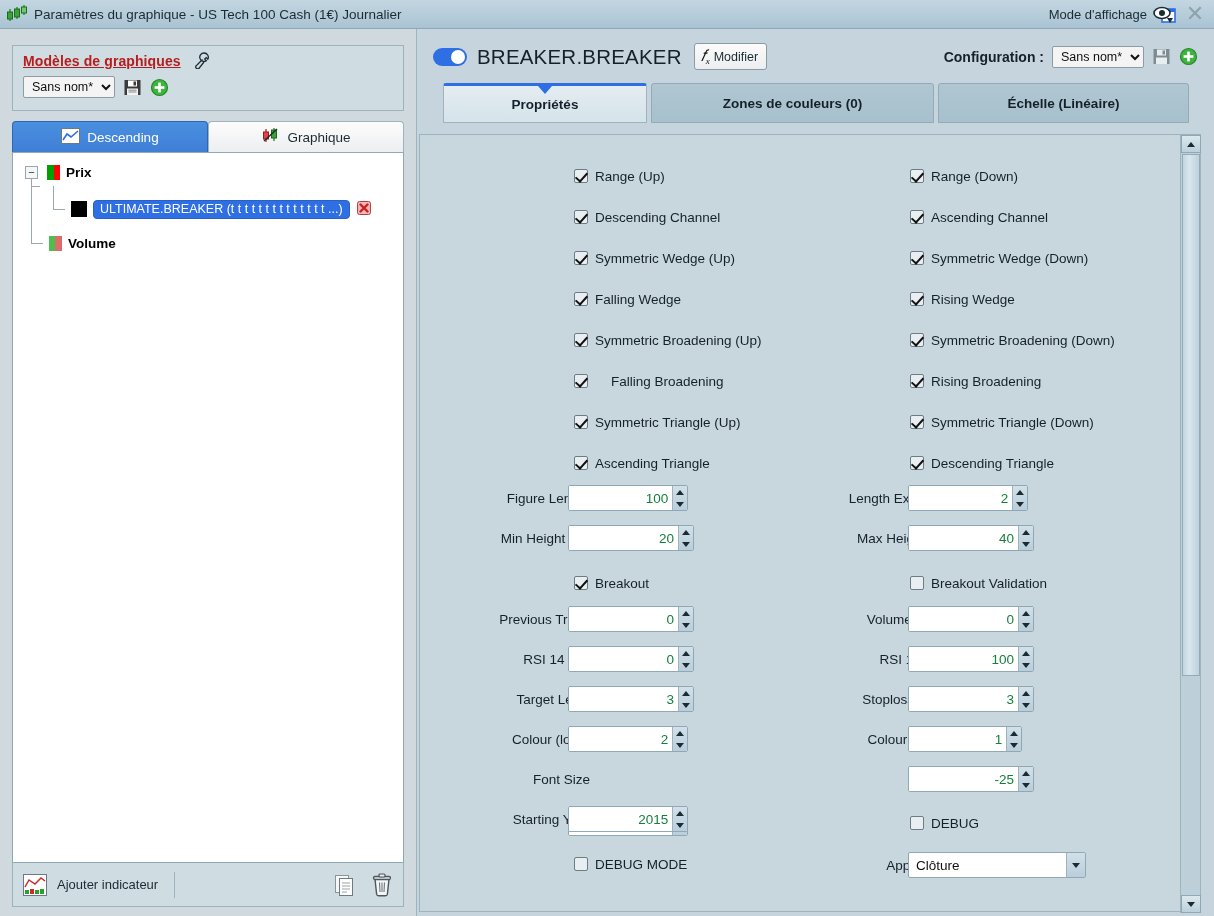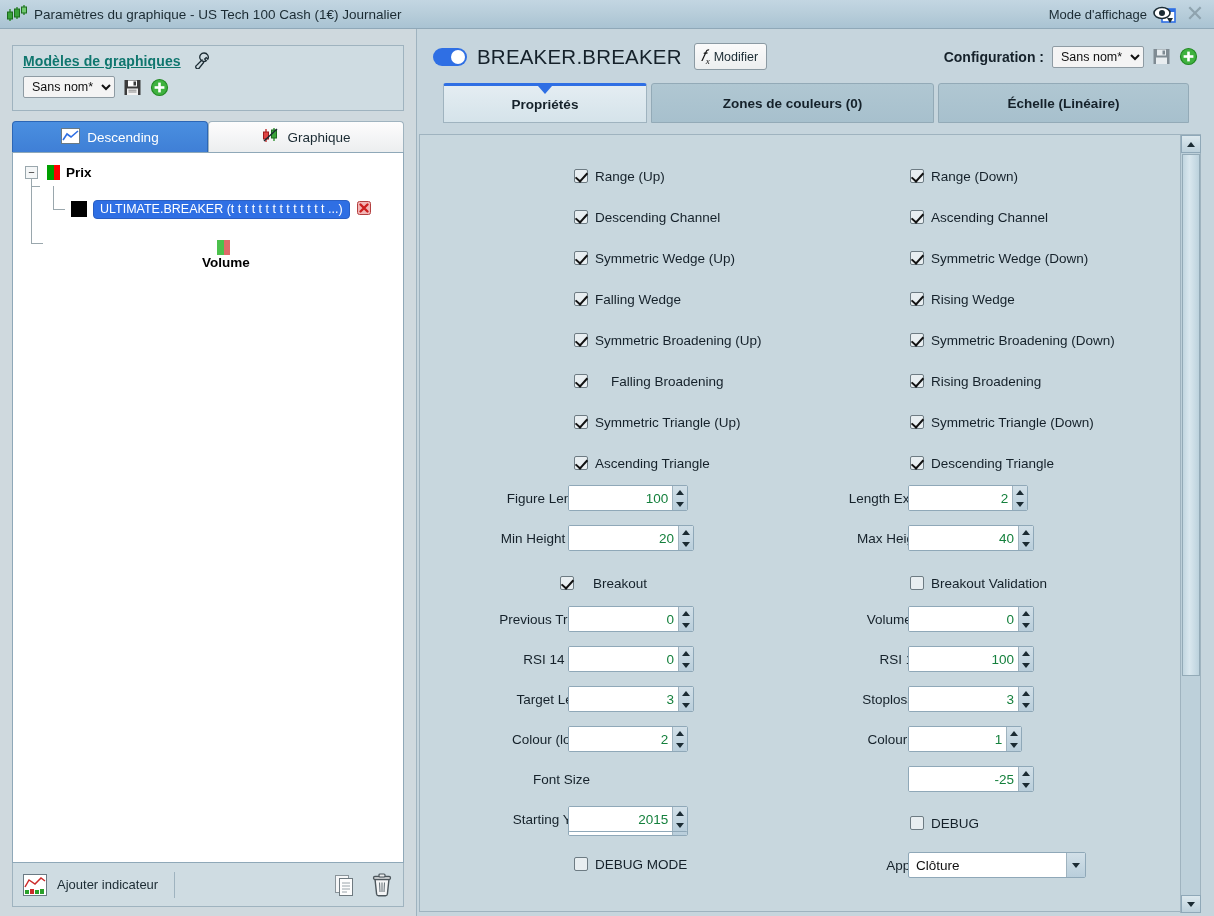--- a/index.html
+++ b/index.html
@@ -41,21 +41,21 @@
 
   
   .leftpanel {
     position: absolute; left: 12px; top: 16px; width: 392px; height: 855px;
   }
   .templates-box {
     border: 1px solid #9fb3bf; background: #cfdce2;
     padding: 6px 10px 9px 10px; height: 66px;
   }
   .templates-title {
-    font-size: 14px; font-weight: bold; color: #0f766e;
+    font-size: 14px; font-weight: bold; color: #b91c1c;
     text-decoration: underline; display: inline-block; letter-spacing: .1px;
   }
   .wrench { display: inline-block; margin-left: 8px; vertical-align: -3px; }
   .templates-row { display: flex; align-items: center; gap: 8px; margin-top: 6px; }
   .sel {
     font-family: "Liberation Sans", sans-serif;
     font-size: 12.5px; padding: 2px 4px; border: 1px solid #8e9ba3;
     background: #f4f4f4; border-radius: 2px; color: #111;
     height: 22px;
   }
@@ -333,21 +333,21 @@
           <span class="swatch sw-black"></span>
           <span class="sel-pill" style="margin-left:6px;">ULTIMATE.BREAKER (t t t t t t t t t t t t t t ...)</span>
           <span class="del-icon">
             <svg width="14" height="14" viewBox="0 0 14 14">
               <rect x="0.5" y="0.5" width="13" height="13" rx="2" fill="#f2b6b6" stroke="#b34040"></rect>
               <path d="M3.5 3.5 L10.5 10.5 M10.5 3.5 L3.5 10.5" stroke="#cc1f1f" stroke-width="2.4" stroke-linecap="round"></path>
             </svg>
           </span>
         </div>
 
-        <div class="tnode" style="padding-left:30px; margin-top:20px;flex-direction:column;">
+        <div class="tnode" style="padding-left:30px; margin-top:12px;">
           <span class="swatch sw-vol"></span>
           <span class="node-label" style="margin-left:6px;">Volume</span>
         </div>
       </div>
     </div>
 
     <div class="left-footer">
       <span class="icon-btn">
         <svg width="24" height="22" viewBox="0 0 24 22">
           <rect x="0.5" y="0.5" width="23" height="21" fill="#ffffff" stroke="#6a7a84"></rect>
@@ -559,21 +559,21 @@
         <div class="btns">
           <div>
               <span class="chev chev-up"></span>
             </div>
           <div>
               <span class="chev chev-dn"></span>
             </div>
         </div>
       </div>
 
-      <div class="ck-row abs" style="left:140px; top:437px;gap:12px;">
+      <div class="ck-row abs" style="left:154px; top:437px;">
         <span class="ck on"></span>
         <span class="ck-label">Breakout</span>
       </div>
       <div class="ck-row abs" style="left:490px; top:437px;">
         <span class="ck"></span>
         <span class="ck-label">Breakout Validation</span>
       </div>
 
       <div class="abs" style="left:20px; top:477px; width:150px;">
         <div class="fld-label">Previous Trend</div>

